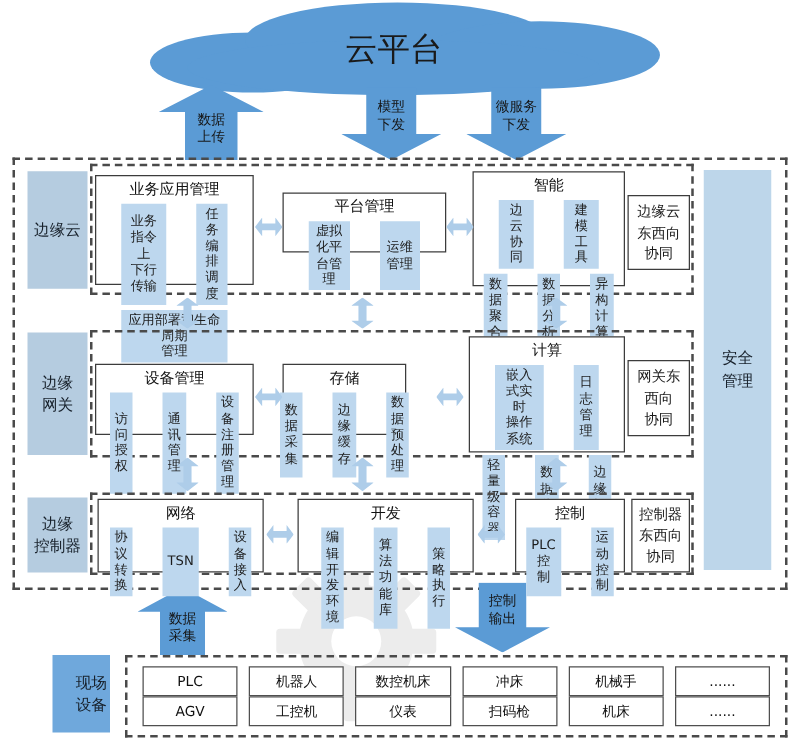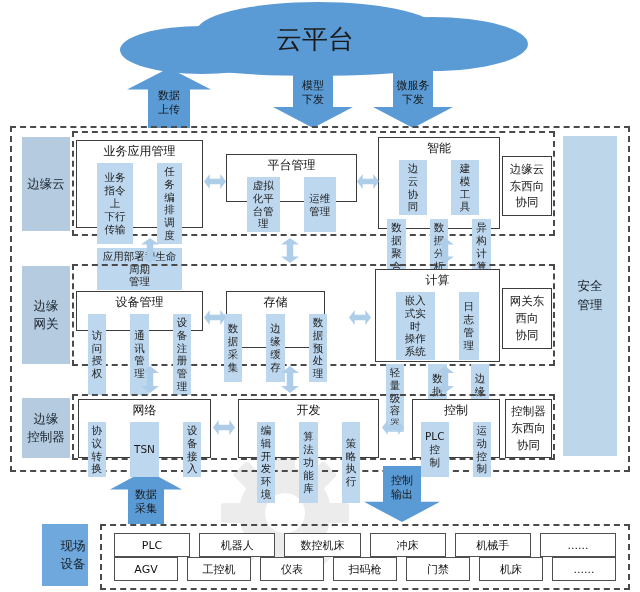--- a/index.html
+++ b/index.html
@@ -123,21 +123,20 @@
           <div class="dev">数控机床</div>
           <div class="dev">冲床</div>
           <div class="dev">机械手</div>
           <div class="dev">......</div>
         </div>
         <div class="dev-row">
           <div class="dev">AGV</div>
           <div class="dev">工控机</div>
           <div class="dev">仪表</div>
           <div class="dev">扫码枪</div>
-          <div class="dev">门禁</div>
           <div class="dev">机床</div>
           <div class="dev">......</div>
         </div>
       </div>
   </div>
 
 <div class="layer-label" style="left: 22px; top: 137px; width: 48px; height: 94px;">边缘云</div>
     <div class="dashed" style="left: 72px; top: 131px; width: 483px; height: 105px;"></div>
     <div class="group" style="left: 76px; top: 140px; width: 127px; height: 88px;">
       <div class="g-title">业务应用管理</div>
@@ -178,21 +177,21 @@
       </div>
     </div>
     <div class="side-box" style="left: 502px; top: 156px; width: 50px; height: 60px;">边缘云
 东西向
 协同</div>
     <div class="h-arrow" style="left: 204px; top: 174px; width: 22px; height: 15px;"></div>
     <div class="h-arrow" style="left: 357px; top: 174px; width: 22px; height: 15px;"></div>
     <div class="layer-label" style="left: 22px; top: 266px; width: 48px; height: 98px;">边缘
 网关</div>
     <div class="dashed" style="left: 72px; top: 264px; width: 483px; height: 102px;"></div>
-    <div class="group" style="left: 76px; top: 291px; width: 127px; height: 40px;">
+    <div class="group" style="left: 76px; top: 291px; width: 127px; height: 57px;">
       <div class="g-title">设备管理</div>
       <div class="chip-row">
         <div class="chip">访问
 授权</div>
         <div class="chip">通讯
 管理</div>
         <div class="chip">设备注
 册管理</div>
       </div>
     </div>

